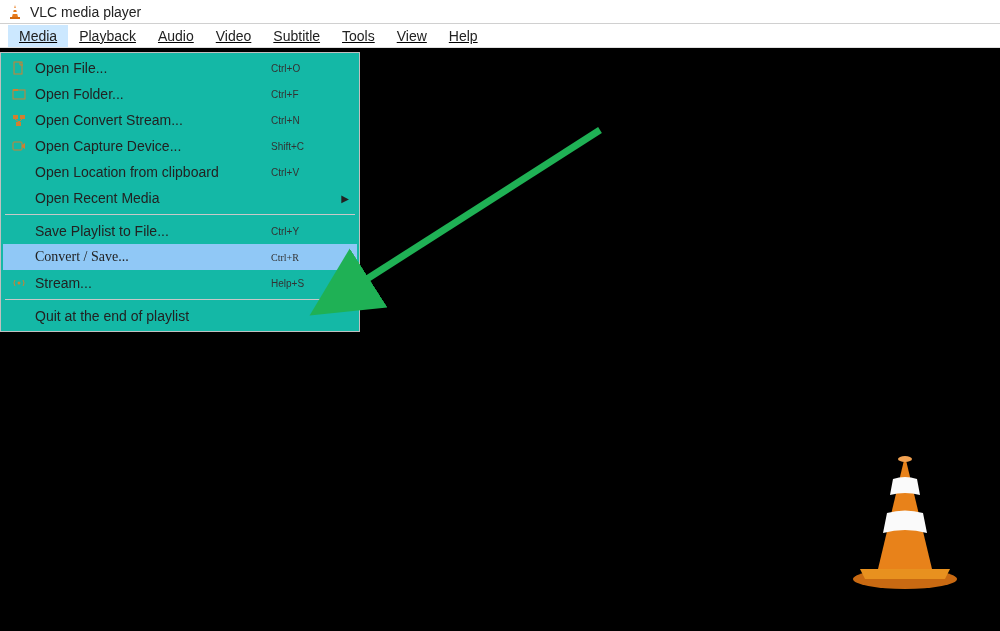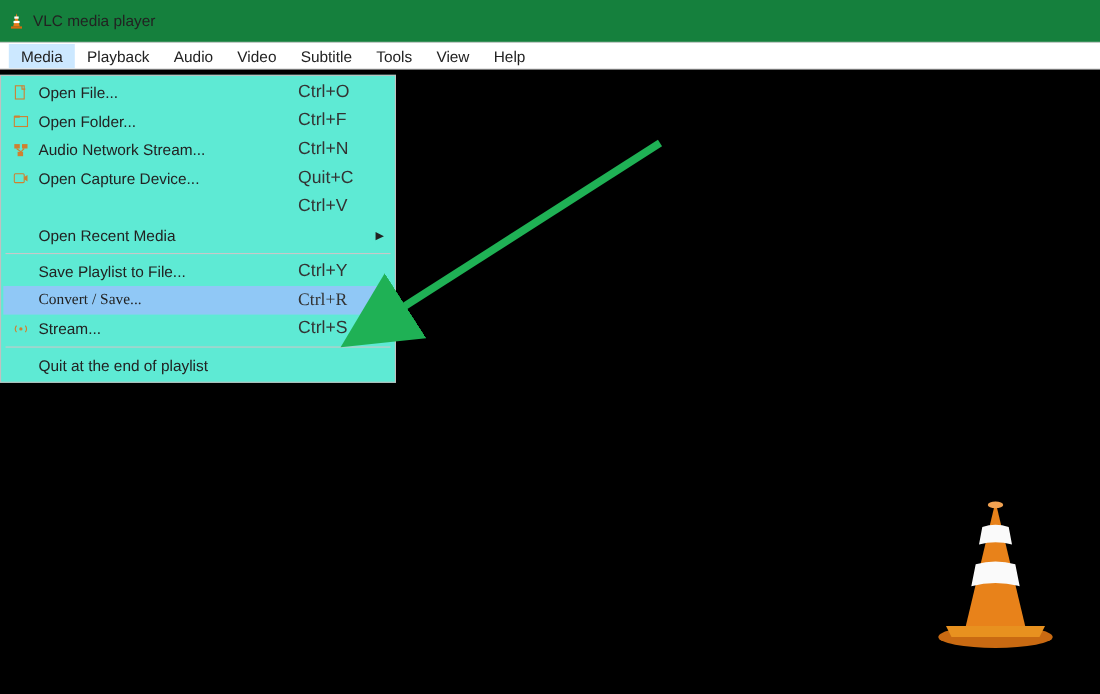--- a/index.html
+++ b/index.html
@@ -7,55 +7,56 @@
   width: 1000px;
   height: 631px;
   font-family: "Segoe UI", Tahoma, sans-serif;
   font-size: 14px;
   background: #000;
   position: relative;
   overflow: hidden;
 }
 
 .titlebar {
-  height: 39px;
-  background: #15803d;
+  height: 24px;
+  background: #ffffff;
   border-bottom: 1px solid #d0d0d0;
   display: flex;
   align-items: center;
   padding-left: 8px;
   gap: 8px;
 }
 .titlebar-title { font-size: 14px; color: #222; }
 
 .menubar {
   height: 24px;
   background: #fff;
   border-bottom: 1px solid #e0e0e0;
   display: flex;
   align-items: center;
   padding-left: 8px;
   gap: 0;
+  text-decoration: underline;
 }
 .menu-item {
   padding: 3px 11px;
   font-size: 14px;
   color: #222;
   cursor: default;
 }
 .menu-item.selected {
   background: #cce8ff;
 }
 
 .dropdown {
   position: absolute;
   left: 0;
-  top: 68px;
+  top: 52px;
   width: 360px;
-  background: #5eead4;
+  background: #14b8a6;
   border: 1px solid #c0c0c0;
   box-shadow: 2px 2px 6px rgba(0,0,0,.25);
   padding: 2px;
 }
 .dropdown-row {
   display: flex;
   align-items: center;
   height: 26px;
   padding: 0 8px 0 4px;
   font-size: 14px;
@@ -67,21 +68,21 @@
   width: 24px;
   display: flex;
   align-items: center;
   justify-content: center;
 }
 .dropdown-label { flex: 0 0 auto; margin-left: 4px; }
 .dropdown-shortcut {
   position: absolute;
   left: 268px;
   color: #333;
-  font-size: 16px;
+  font-size: 10px;
 }
 .dropdown-arrow {
   position: absolute;
   right: 8px;
   font-size: 10px;
 }
 .dropdown-sep {
   height: 1px;
   background: #c8c8c8;
   margin: 3px 2px;
@@ -167,35 +168,36 @@
   <div class="dropdown-row">
     <span class="dropdown-icon">
         <svg width="14" height="14">
           <rect x="1" y="2" width="5" height="4" fill="#d08030"></rect>
           <rect x="8" y="2" width="5" height="4" fill="#d08030"></rect>
           <rect x="4" y="9" width="5" height="4" fill="#d08030"></rect>
           <line x1="3" y1="6" x2="7" y2="9" stroke="#d08030"></line>
           <line x1="10" y1="6" x2="7" y2="9" stroke="#d08030"></line>
         </svg>
       </span>
-    <span class="dropdown-label">Audio Network Stream...</span>
+    <span class="dropdown-label">Open Convert Stream...</span>
     <span class="dropdown-shortcut">Ctrl+N</span>
   </div>
   <div class="dropdown-row">
     <span class="dropdown-icon">
         <svg width="14" height="14">
           <rect x="1" y="3" width="9" height="8" rx="1" fill="none" stroke="#d08030"></rect>
           <polygon points="10,6 13,4 13,10 10,8" fill="#d08030"></polygon>
         </svg>
       </span>
     <span class="dropdown-label">Open Capture Device...</span>
-    <span class="dropdown-shortcut">Quit+C</span>
-  </div>
-  <div class="dropdown-row">
-    <span class="dropdown-icon"></span>
+    <span class="dropdown-shortcut">Shift+C</span>
+  </div>
+  <div class="dropdown-row">
+    <span class="dropdown-icon"></span>
+    <span class="dropdown-label">Open Location from clipboard</span>
     <span class="dropdown-shortcut">Ctrl+V</span>
   </div>
   <div class="dropdown-row">
     <span class="dropdown-icon"></span>
     <span class="dropdown-label">Open Recent Media</span>
     <span class="dropdown-arrow">▶</span>
   </div>
 
   <div class="dropdown-sep"></div>
 
@@ -211,21 +213,21 @@
   </div>
   <div class="dropdown-row">
     <span class="dropdown-icon">
         <svg width="14" height="14">
           <circle cx="7" cy="7" r="1.5" fill="#d08030"></circle>
           <path d="M3 4 A5 5 0 0 0 3 10" fill="none" stroke="#d08030"></path>
           <path d="M11 4 A5 5 0 0 1 11 10" fill="none" stroke="#d08030"></path>
         </svg>
       </span>
     <span class="dropdown-label">Stream...</span>
-    <span class="dropdown-shortcut">Ctrl+S</span>
+    <span class="dropdown-shortcut">Help+S</span>
   </div>
 
   <div class="dropdown-sep"></div>
 
   <div class="dropdown-row">
     <span class="dropdown-icon"></span>
     <span class="dropdown-label">Quit at the end of playlist</span>
   </div>
 </div>
 

